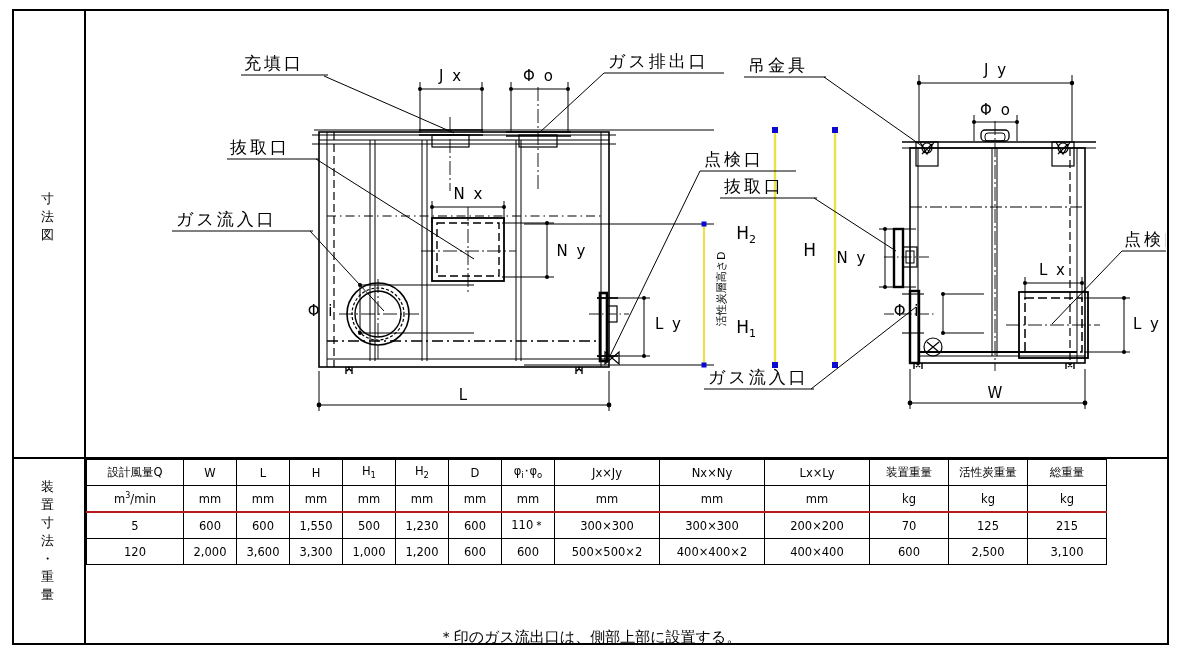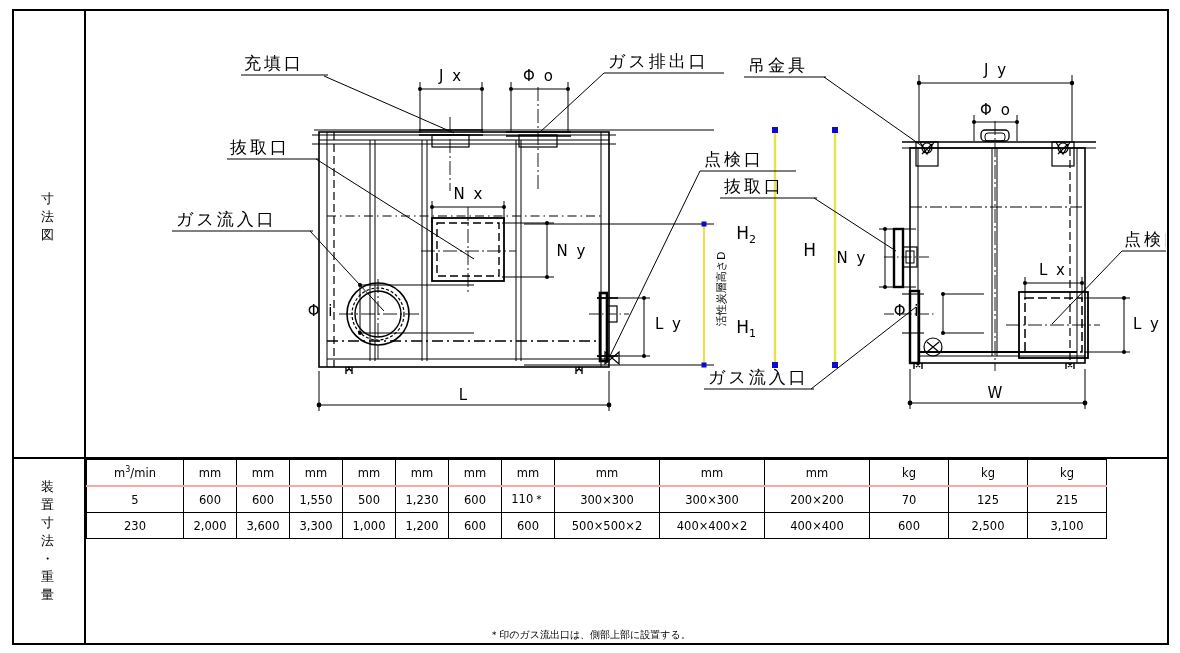--- a/index.html
+++ b/index.html
@@ -46,32 +46,32 @@
     border-collapse:collapse;
     font-family:"DejaVu Sans",sans-serif;
     font-size:11.5px;
   }
   #spec-table td,#spec-table th{
     border:1px solid #000;
     text-align:center;vertical-align:middle;
     padding:0;height:25px;font-weight:normal;
     white-space:nowrap;
   }
-  #spec-table thead tr:last-child td{border-bottom:2px solid #fca5a5;}
+  #spec-table thead tr:last-child td{border-bottom:2px solid #b91c1c;}
   #spec-table .c-q{width:96px;}
   #spec-table .c-s{width:52px;}
   #spec-table .c-m{width:104px;}
   #spec-table .c-w{width:78px;}
   .sub{font-size:8.5px;vertical-align:sub;}
   .sup{font-size:8px;vertical-align:super;}
 
   
   #footnote{
     position:absolute;left:0;top:628px;width:1180px;
-    text-align:center;font-size:10px;
+    text-align:center;font-size:15px;
     font-family:"DejaVu Sans",sans-serif;
   }
 
   
   svg text{font-family:"DejaVu Sans",sans-serif;fill:#000;}
   .jp{font-size:17px;letter-spacing:3px;}
   .dim{font-size:15px;letter-spacing:2px;}
 </style>
 </head>
 <body>
@@ -420,20 +420,36 @@
       <text class="jp" x="1040" y="234" fill="#000" stroke="none">点検口</text>
 
       <line x1="832" y1="296" x2="727" y2="378"></line>
       <line x1="620" y1="378" x2="730" y2="378"></line>
       <text class="jp" x="624" y="372" fill="#000" stroke="none">ガス流入口</text>
     </g>
   </svg>
 
   <table id="spec-table">
     <thead>
+      <tr>
+        <td class="c-q">設計風量Q</td>
+        <td class="c-s">W</td>
+        <td class="c-s">L</td>
+        <td class="c-s">H</td>
+        <td class="c-s">H<span class="sub">1</span></td>
+        <td class="c-s">H<span class="sub">2</span></td>
+        <td class="c-s">D</td>
+        <td class="c-s">φ<span class="sub">i</span>･φ<span class="sub">o</span></td>
+        <td class="c-m">Jx×Jy</td>
+        <td class="c-m">Nx×Ny</td>
+        <td class="c-m">Lx×Ly</td>
+        <td class="c-w">装置重量</td>
+        <td class="c-w">活性炭重量</td>
+        <td class="c-w">総重量</td>
+      </tr>
       <tr>
         <td>m<span class="sup">3</span>/min</td>
         <td>mm</td>
         <td>mm</td>
         <td>mm</td>
         <td>mm</td>
         <td>mm</td>
         <td>mm</td>
         <td>mm</td>
         <td>mm</td>
@@ -455,21 +471,21 @@
           <td class="c-s">600</td>
           <td class="c-s">110＊</td>
           <td class="c-m">300×300</td>
           <td class="c-m">300×300</td>
           <td class="c-m">200×200</td>
           <td class="c-w">70</td>
           <td class="c-w">125</td>
           <td class="c-w">215</td>
         </tr>
         <tr>
-          <td class="c-q">230</td>
+          <td class="c-q">120</td>
           <td class="c-s">2,000</td>
           <td class="c-s">3,600</td>
           <td class="c-s">3,300</td>
           <td class="c-s">1,000</td>
           <td class="c-s">1,200</td>
           <td class="c-s">600</td>
           <td class="c-s">600</td>
           <td class="c-m">500×500×2</td>
           <td class="c-m">400×400×2</td>
           <td class="c-m">400×400</td>

